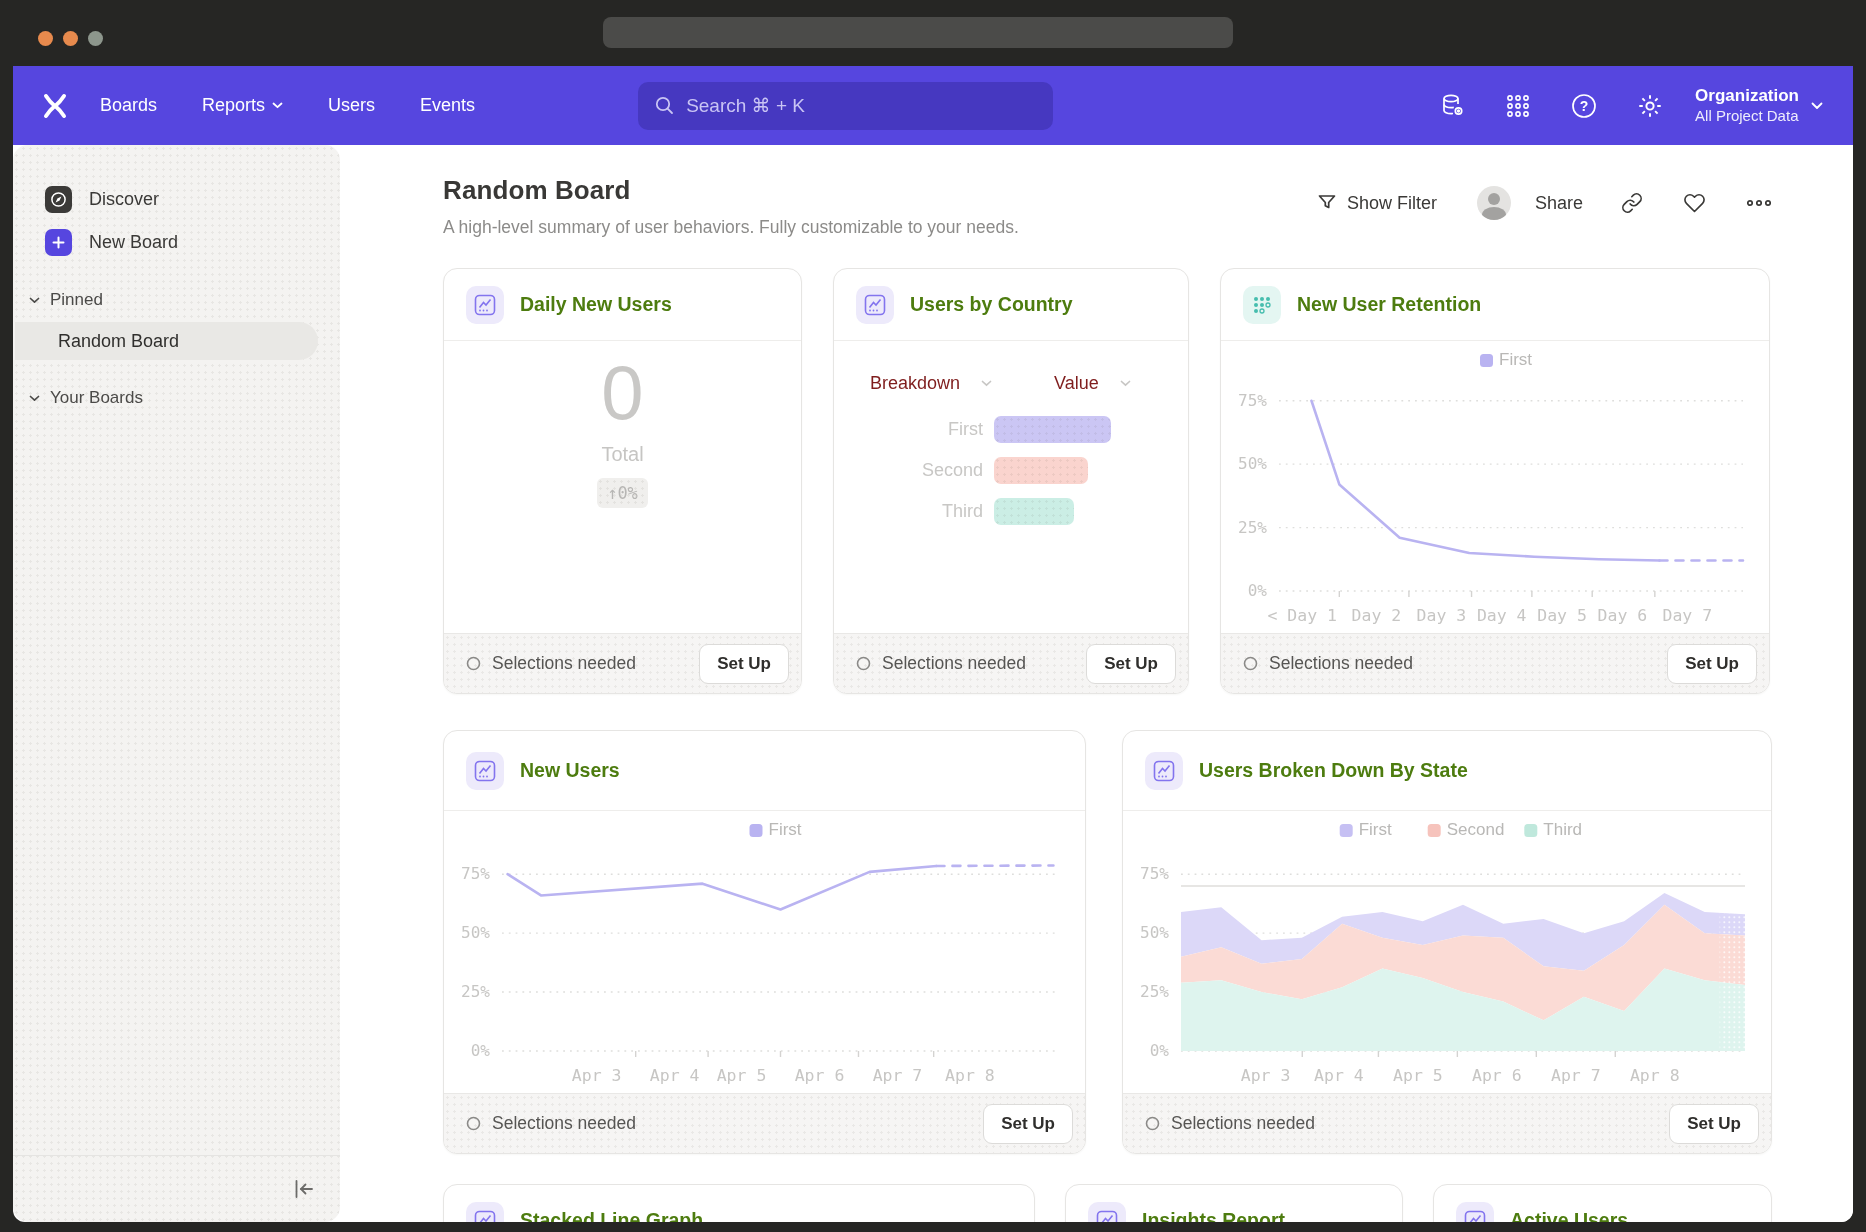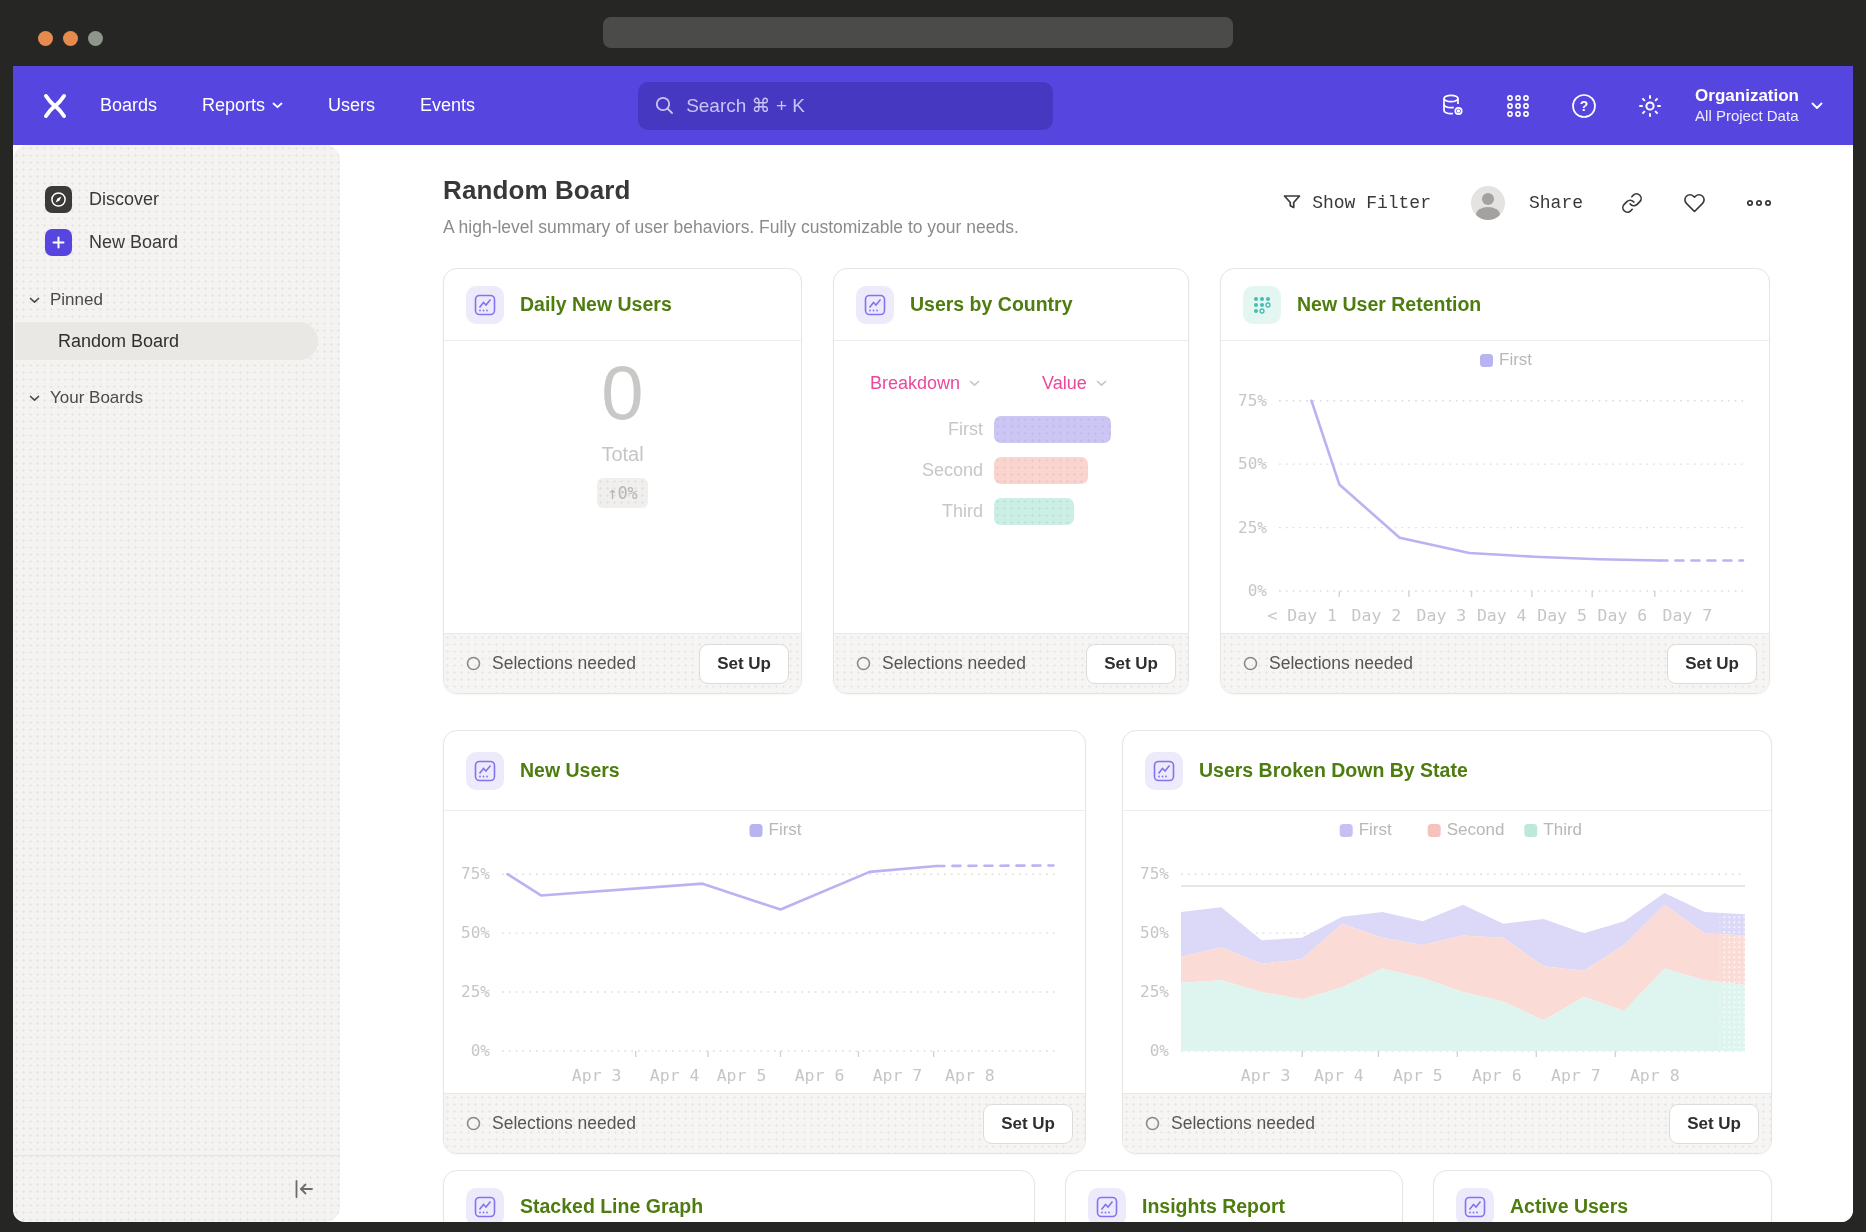--- a/index.html
+++ b/index.html
@@ -53,21 +53,21 @@
   .side-foot { position:absolute; left:0; right:0; bottom:0; height:67px; border-top:1px solid #e5e4e2;
                display:flex; align-items:center; justify-content:flex-end; padding-right:24px; }
 
   .main { flex:1; background:#ffffff; padding:0 81px 0 103px; overflow:hidden; }
 
   
   .board-header { margin-top:30px; min-height:76px; display:flex; justify-content:space-between; }
   .bh-title { font-size:26px; font-weight:700; color:#393836; letter-spacing:0.1px; }
   .bh-sub { margin-top:11px; font-size:17.5px; color:#8c8b89; }
   .bh-actions { display:flex; align-items:center; gap:0; margin-top:8px; height:40px; }
-  .action { display:flex; align-items:center; gap:10px; cursor:pointer; color:#3a3937; font-size:18px; font-weight:500; white-space:nowrap;font-family:Liberation Mono, monospace; }
+  .action { display:flex; align-items:center; gap:10px; cursor:pointer; color:#3a3937; font-size:18px; font-weight:500; white-space:nowrap; }
   .avatar { width:34px; height:34px; border-radius:50%; background:#e4e3e1; overflow:hidden; position:relative; flex:none; cursor:pointer; }
   .avatar .head { position:absolute; left:11px; top:7px; width:12px; height:12px; border-radius:50%; background:#a3a2a0; }
   .avatar .bodyp { position:absolute; left:5px; top:21px; width:24px; height:16px; border-radius:50%; background:#a3a2a0; }
 
   
   .grid { margin-top:17px; }
   .row { display:flex; }
   .card { background:#fff; border:1px solid #e6e5e3; border-radius:14px; overflow:hidden;
           display:flex; flex-direction:column; box-shadow:0 1px 2px rgba(40,40,35,0.04); }
   .card-head { height:72px; flex:none; display:flex; align-items:center; gap:16px; padding:0 22px; border-bottom:1px solid #eeedeb; }
@@ -83,21 +83,21 @@
            font-family:"Liberation Sans","DejaVu Sans",sans-serif; }
 
   
   .big-center { position:absolute; inset:0; display:flex; flex-direction:column; align-items:center; justify-content:center; transform:translateY(-56px); }
   .big-num { font-size:76px; font-weight:500; color:#c9c8c6; line-height:1; }
   .big-label { margin-top:12px; font-size:20px; color:#c6c5c3; }
   .delta-badge { margin-top:12px; font-size:17px; color:#b7b6b4; background-color:#f0efed; border-radius:6px; padding:5px 10px; }
 
   
   .dd-row { display:flex; align-items:center; padding:32px 0 0 36px; }
-  .dd { display:flex; align-items:center; gap:9px; font-size:18px; font-weight:500; color:#ec4899; cursor:pointer;text-align:right; }
+  .dd { display:flex; align-items:center; gap:21px; font-size:18px; font-weight:500; color:#7f1d1d; cursor:pointer;text-align:right; }
   .dd + .dd { margin-left:62px; }
   .bar-rows { margin-top:22px; }
   .bar-row { display:flex; align-items:center; height:27px; margin-bottom:14px; }
   .bar-label { width:160px; text-align:right; padding-right:11px; font-size:18px; color:#c8c7c5; flex:none; }
   .country-bar { height:27px; border-radius:7px; }
 
   .chart-mount { position:absolute; inset:0; }
   .chart-mount text.ax { font-family:"DejaVu Sans Mono", monospace; fill:#c7c6c4; }
   .chart-mount text.lg { font-family:"Liberation Sans","DejaVu Sans",sans-serif; font-size:17px; fill:#b9b8b6; }
 
@@ -439,21 +439,21 @@
                 <svg width="15" height="15" viewBox="0 0 15 15">
                     <circle cx="7.5" cy="7.5" r="6" stroke="#8b8a88" stroke-width="1.6" fill="none"></circle>
                   </svg>
                 <span>Selections needed</span>
               </span>
               <button class="setup">Set Up</button>
             </div>
           </div>
         </div>
 
-        <div class="row" style="gap:36px; margin-bottom:16px;">
+        <div class="row" style="gap:36px; margin-bottom:30px;">
 
           <div class="card" style="width:643px; height:424px;">
             <div class="card-head" style="height:80px;">
               <span class="card-ico">
                 <svg width="22" height="22" viewBox="0 0 22 22" fill="none" stroke="#8374ee" stroke-width="1.6">
                     <rect x="1.5" y="1.5" width="19" height="19" rx="4"></rect>
                     <path d="M5.5 13.5 L9.5 8.5 L12 11 L16.5 5.5"></path>
                     <circle cx="6" cy="16.5" r="0.9" fill="#8374ee" stroke="none"></circle>
                     <circle cx="9.5" cy="16.5" r="0.9" fill="#8374ee" stroke="none"></circle>
                     <circle cx="13" cy="16.5" r="0.9" fill="#8374ee" stroke="none"></circle>

